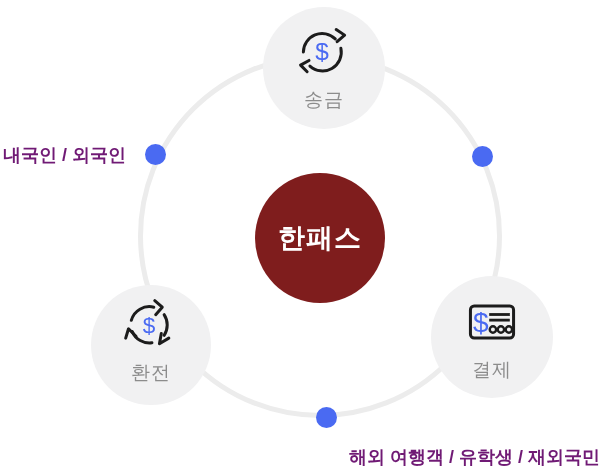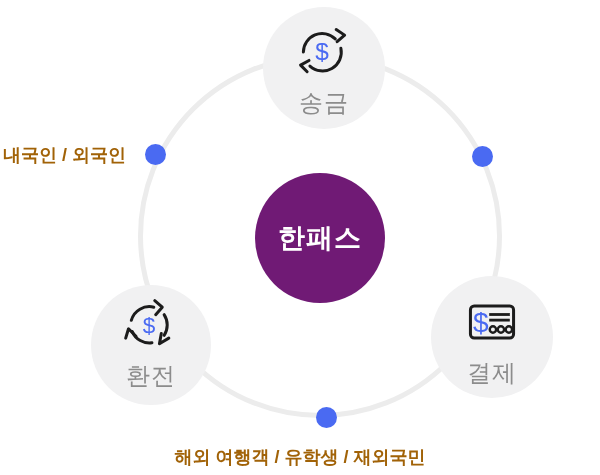--- a/index.html
+++ b/index.html
@@ -47,33 +47,33 @@
   .sat-right .icon-wrap { margin-top: 16px; }
   .icon-wrap {
     width: 60px;
     height: 60px;
     display: flex;
     align-items: center;
     justify-content: center;
   }
   .sat-label {
     margin-top: 5px;
-    font-size: 24px;
+    font-size: 19px;
     color: #8c8c8c;
     letter-spacing: 1px;
   }
   
   .center-circle {
     position: absolute;
     left: 255px;
     top: 173px;
     width: 130px;
     height: 130px;
     border-radius: 50%;
-    background: #701a75;
+    background: #7f1d1d;
     z-index: 3;
     display: flex;
     align-items: center;
     justify-content: center;
   }
   .center-label {
     color: #ffffff;
     font-size: 27px;
     font-weight: bold;
     letter-spacing: 1px;
@@ -88,27 +88,27 @@
     z-index: 4;
   }
   .dot-left   { left: 145px; top: 144px; }
   .dot-right  { left: 472px; top: 146px; }
   .dot-bottom { left: 316px; top: 407px; }
   
   .audience-label {
     position: absolute;
     font-size: 18px;
     font-weight: bold;
-    color: #a16207;
+    color: #701a75;
     z-index: 4;
     white-space: nowrap;
   }
   .aud-left   { left: 3px;  top: 143px; }
   .aud-right  { left: 513px; top: 145px; }
-  .aud-bottom { left: 0; right: 0; top: 445px; text-align: center; }
+  .aud-bottom { left: 0; right: 0; top: 445px; text-align: right; }
   svg .stroke-dark { stroke: #1c1c1c; }
 </style>
 </head>
 <body>
 
 <div class="canvas">
 
   <div class="ring"></div>
 
   <div class="satellite sat-top">

